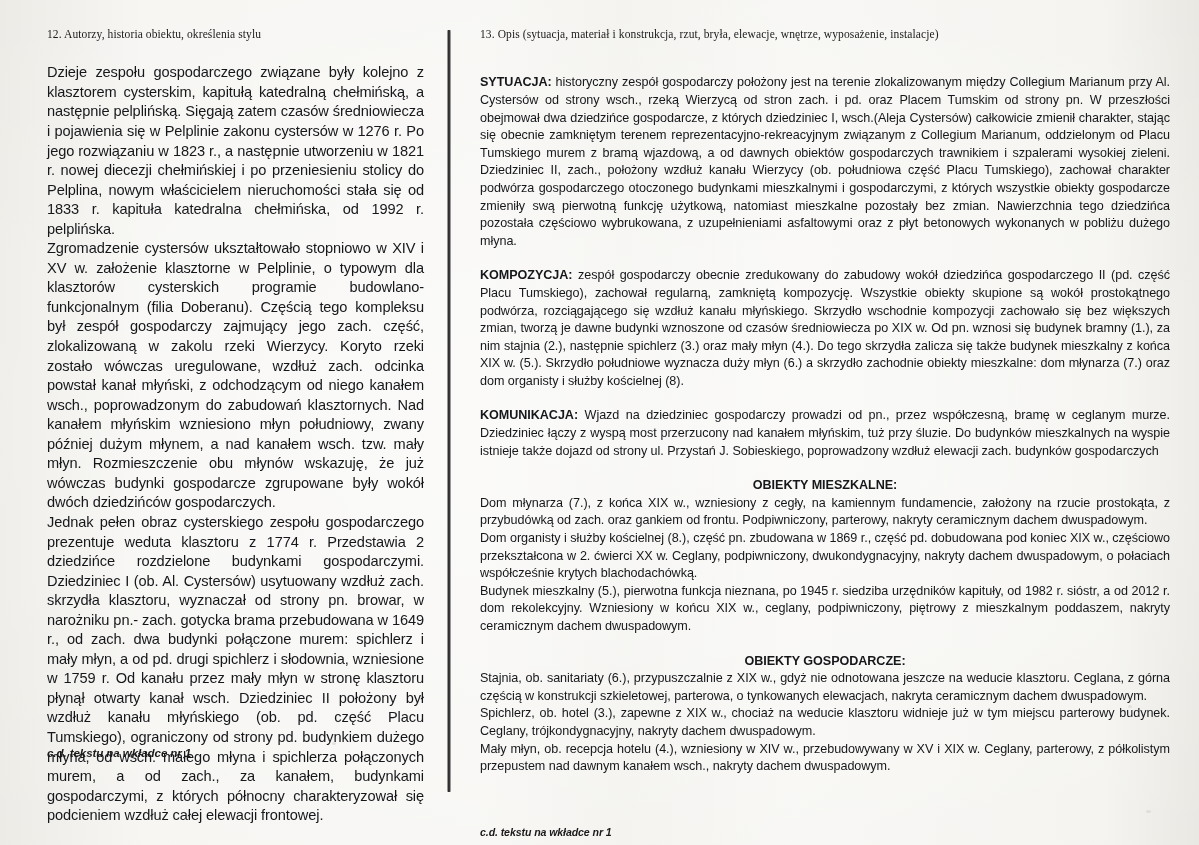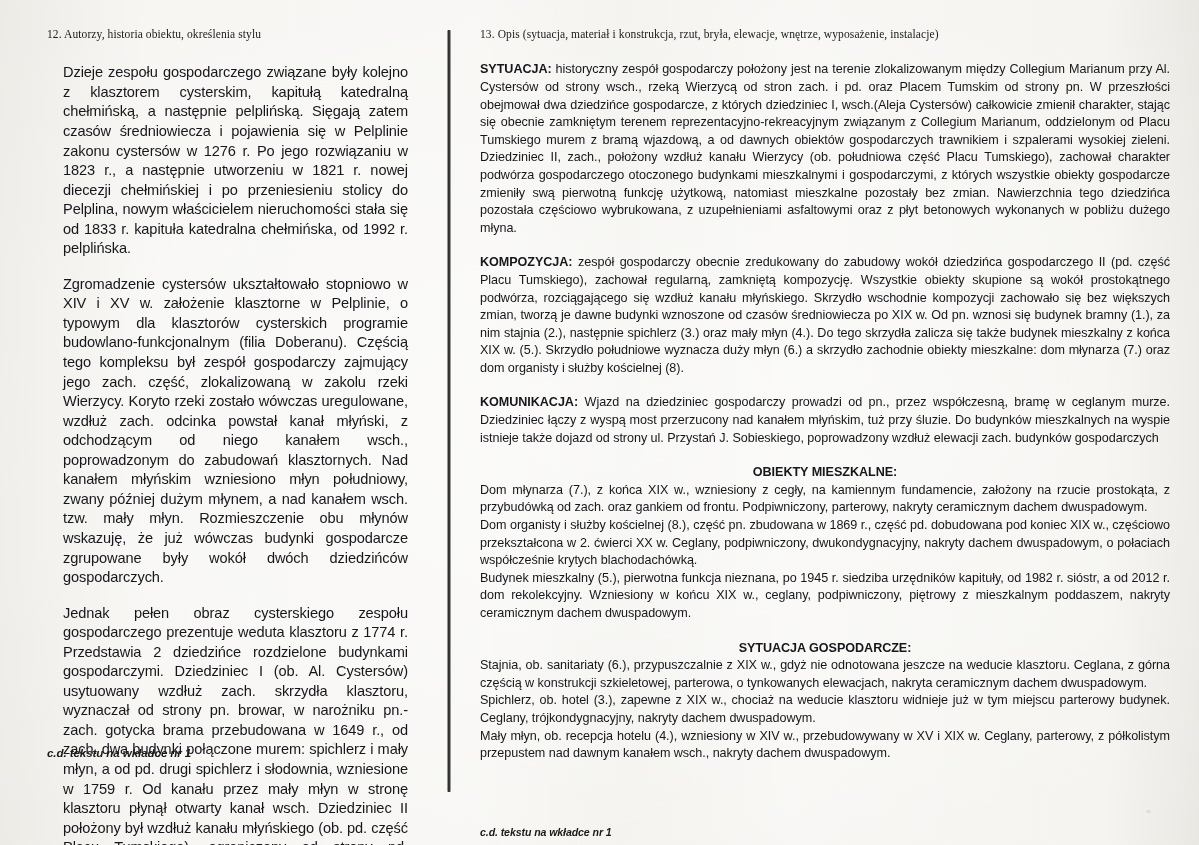--- a/index.html
+++ b/index.html
@@ -53,26 +53,26 @@
 
   .section-head {
     font-family: "Liberation Serif", serif;
     font-size: 11.5px;
     line-height: 1.25;
     color: #1a1a1a;
     margin: 0 0 22px 0;
     letter-spacing: 0.1px;
   }
   .col-right .section-head {
-    margin-bottom: 20px;
+    margin-bottom: 33px;
   }
 
   
   .body-left p {
-    margin: 16px;
+    margin: 0;
     font-size: 14.6px;
     line-height: 19.55px;
     text-align: justify;
     text-justify: inter-word;
     letter-spacing: -0.1px;
     color: #15171a;
   }
 
   
   .body-right p {
@@ -171,21 +171,21 @@
       <p class="flush"><b class="hdr-bold">OBIEKTY MIESZKALNE:</b></p>
 
       <p><b>Dom młynarza (7.</b><span>), z końca XIX w., wzniesiony z cegły, na kamiennym fundamencie, założony na rzucie prostokąta, z przybudówką od zach. oraz gankiem od frontu. Podpiwniczony, parterowy, nakryty ceramicznym dachem dwuspadowym.</span></p>
 
       <p><b>Dom organisty i służby kościelnej (8.</b><span>), część pn. zbudowana w 1869 r., część pd. dobudowana pod koniec XIX w., częściowo przekształcona w 2. ćwierci XX w. Ceglany, podpiwniczony, dwukondygnacyjny, nakryty dachem dwuspadowym, o połaciach współcześnie krytych blachodachówką.</span></p>
 
       <p><b>Budynek mieszkalny (5.),</b><span> pierwotna funkcja nieznana, po 1945 r. siedziba urzędników kapituły, od 1982 r. sióstr, a od 2012 r. dom rekolekcyjny. Wzniesiony w końcu XIX w., ceglany, podpiwniczony, piętrowy z mieszkalnym poddaszem, nakryty ceramicznym dachem dwuspadowym.</span></p>
 
       <div class="gap-blank"></div>
 
-      <p class="flush"><b class="hdr-bold">SYTUACJA GOSPODARCZE:</b></p>
+      <p class="flush"><b class="hdr-bold">OBIEKTY GOSPODARCZE:</b></p>
 
       <p><b>Stajnia, ob. sanitariaty (6.),</b><span> przypuszczalnie z XIX w., gdyż nie odnotowana jeszcze na weducie klasztoru. Ceglana, z górna częścią w konstrukcji szkieletowej, parterowa, o tynkowanych elewacjach,    nakryta ceramicznym dachem dwuspadowym.</span></p>
 
       <p><b>Spichlerz, ob. hotel (3.),</b><span> zapewne z XIX w., chociaż na weducie klasztoru widnieje już w tym miejscu parterowy budynek. Ceglany, trójkondygnacyjny, nakryty dachem dwuspadowym.</span></p>
 
       <p><b>Mały młyn, ob. recepcja hotelu (4.),</b><span> wzniesiony w XIV w., przebudowywany w XV i XIX w. Ceglany, parterowy, z półkolistym przepustem nad dawnym kanałem wsch., nakryty dachem dwuspadowym.</span></p>
 
     </div>
   </div>
 

